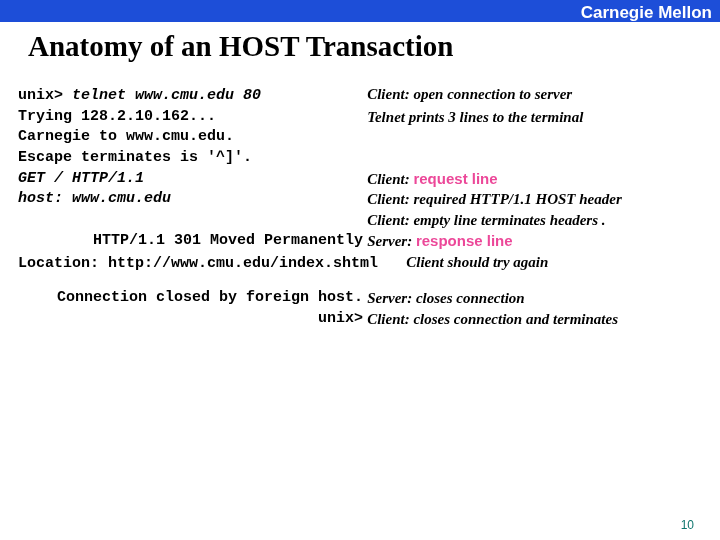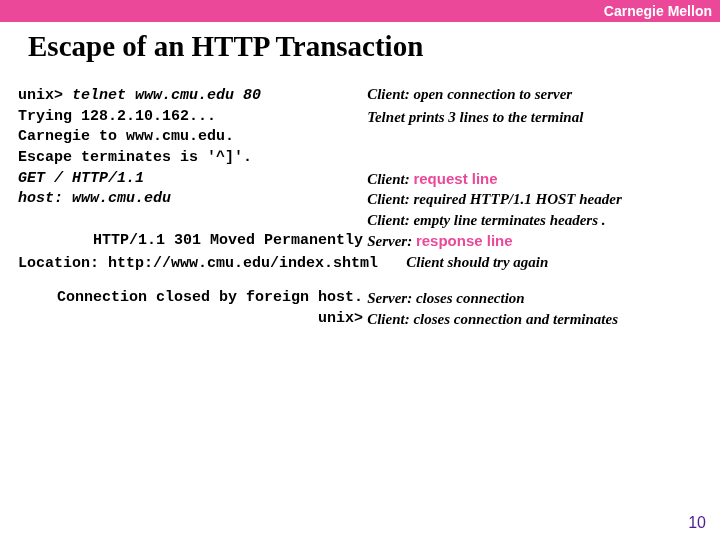--- a/index.html
+++ b/index.html
@@ -1,39 +1,39 @@
 <!DOCTYPE html>
 <html><head>
 <meta charset="utf-8">
 <style>
   * { margin: 0; padding: 0; box-sizing: border-box; }
   html, body { width: 720px; height: 540px; background: #fff; font-family: Arial, Helvetica, sans-serif; overflow: hidden; }
   .slide { width: 720px; height: 540px; position: relative; }
-  .topbar { width: 100%; height: 22px; background: #ec4899; color: #fff; font-weight: bold; font-size: 14px; text-align: right; padding: 3px 8px 0 16px; }
+  .topbar { width: 100%; height: 22px; background: #1d4ed8; color: #fff; font-weight: bold; font-size: 17px; text-align: right; padding: 3px 8px 0 16px; }
   .title { font-family: Georgia, "Times New Roman", serif; font-size: 29px; font-weight: bold; color: #000; padding: 8px 0 6px 28px; }
   .body { position: absolute; left: 18px; right: 0; top: 84px; font-size: 15px; line-height: 1.38; overflow: hidden; }
   .row { white-space: nowrap; }
   .mono { font-family: "Courier New", Courier, monospace; font-weight: bold; color: #000; }
   .monoi { font-family: "Courier New", Courier, monospace; font-weight: bold; font-style: italic; color: #000; }
   .label { font-family: Liberation Serif, serif; font-weight: bold; font-style: italic; color: #000; }
   .red { color: #ec4899; font-style: normal; font-weight: bold; }
   .col1 { display: inline-block; width: 345px; vertical-align: top; }
   .col1b { display: inline-block; width: 345px; vertical-align: top; text-align: right; }
   .col2 { display: inline-block; vertical-align: top; }
   .gap { height: 14px; }
-  .pagenum { position: absolute; right: 14px; bottom: 8px; font-size: 16px; color: #4c1d95; }
+  .pagenum { position: absolute; right: 26px; bottom: 8px; font-size: 12px; color: #0f766e; }
 </style>
 </head>
 <body>
 
 <div class="slide">
   <div class="topbar">
     <span>Carnegie Mellon</span>
   </div>
-  <div class="title">Escape of an HTTP Transaction</div>
+  <div class="title">Anatomy of an HOST Transaction</div>
 
   <div class="body">
 
     <div class="row">
       <span class="col1">
         <span class="mono">unix&gt; </span><span class="monoi">telnet www.cmu.edu 80</span>
       </span>
       <span class="col2 label">Client: open connection to server</span>
     </div>
 

